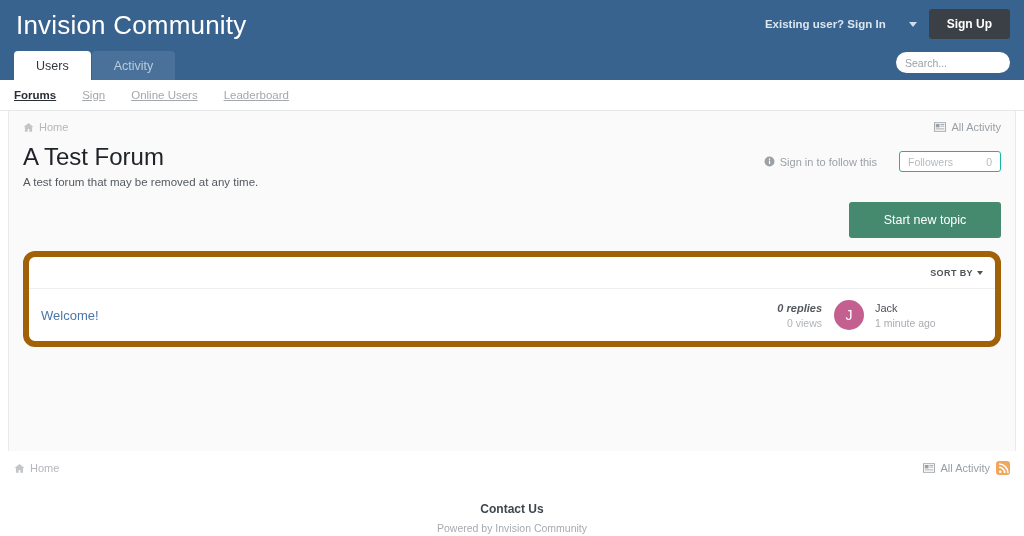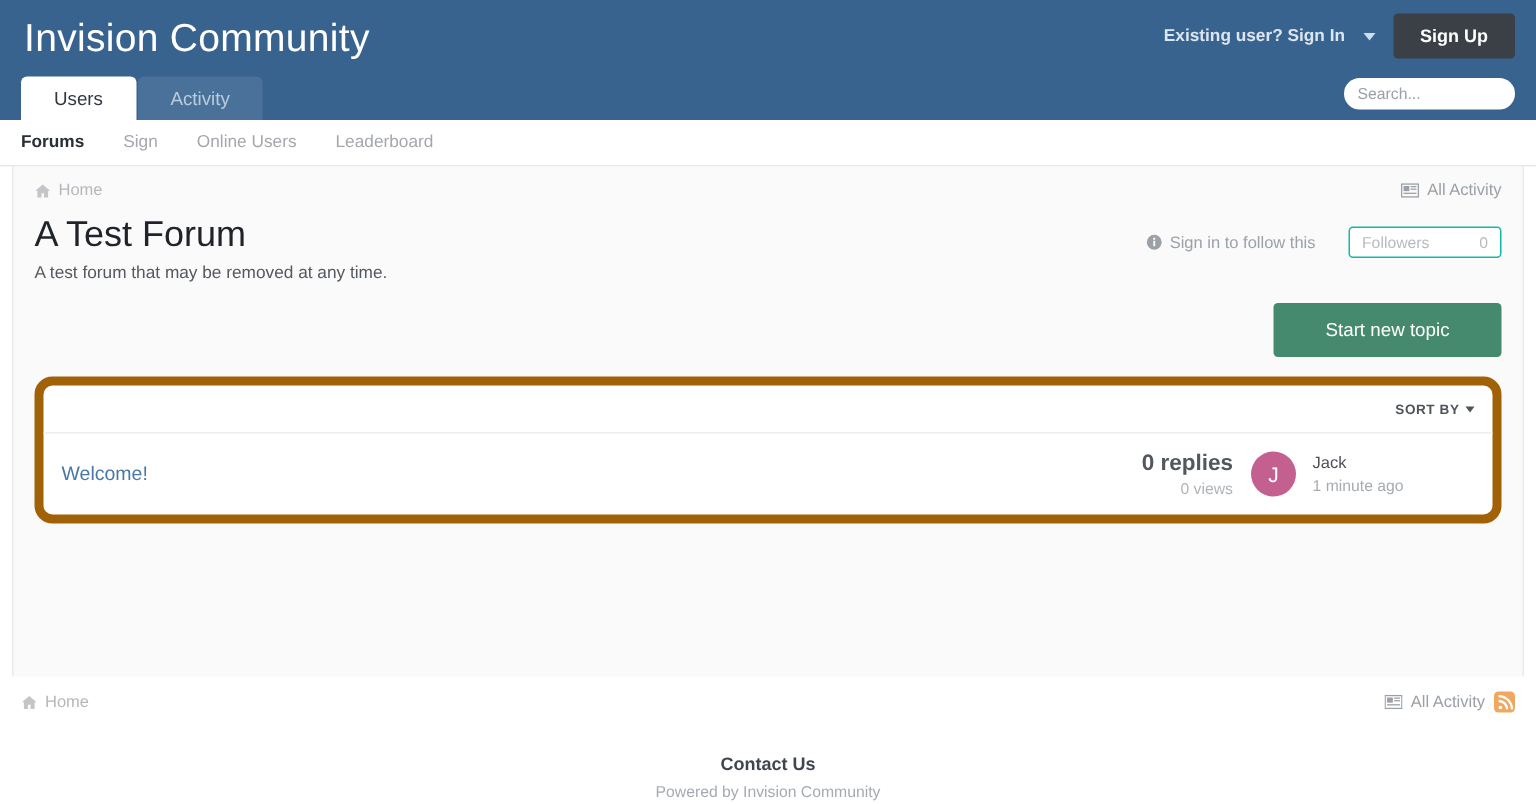--- a/index.html
+++ b/index.html
@@ -28,21 +28,21 @@
     letter-spacing: .2px;
   }
   .user-bar {
     position: absolute;
     right: 14px; top: 9px;
     display: flex; align-items: center; gap: 12px;
   }
   .signin-link {
     color: #dbe6f0;
     font-size: 11.5px;
-    display: flex; align-items: center; gap: 12px;
+    display: flex; align-items: center; gap: 23px;
     cursor: pointer;
     font-weight: 600;
   }
   .caret-down {
     width: 0; height: 0;
     border-left: 4px solid transparent;
     border-right: 4px solid transparent;
     border-top: 5px solid #cfdded;
     display: inline-block;
   }
@@ -95,21 +95,21 @@
 
   
   .subnav {
     height: 31px;
     background: #ffffff;
     border-bottom: 1px solid #e6e8ea;
     display: flex; align-items: center;
     padding-left: 14px;
     gap: 26px;
   }
-  .subnav-item { font-size: 11.5px; color: #a4a8ad; cursor: pointer; }
+  .subnav-item { font-size: 11.5px; color: #a4a8ad; cursor: pointer; text-decoration: underline; }
   .subnav-item.active { color: #2a2f35; font-weight: bold; }
 
   
   .content {
     position: relative;
     background: #fafafa;
     border-left: 1px solid #e9eaec;
     border-right: 1px solid #e9eaec;
     margin: 0 8px;
     min-height: 340px;
@@ -196,21 +196,21 @@
     min-height: 50px;
   }
   .topic-main { flex: 1; }
   .topic-title {
     font-size: 13px; color: #4a77a8; cursor: pointer; display: inline-block;
   }
   .topic-meta { font-size: 10.5px; color: #a8acb1; margin-top: 4px; }
   .topic-stats {
     text-align: right; margin-right: 12px;
   }
-  .stat-replies { font-size: 15px; color: #53585e; font-weight: bold; }
+  .stat-replies { font-size: 11px; color: #53585e; font-weight: bold; font-style: italic; }
   .stat-views { font-size: 10.5px; color: #b0b4b9; margin-top: 3px; }
   .avatar {
     width: 30px; height: 30px; border-radius: 50%;
     background: #c4608f;
     color: #ffffff;
     display: flex; align-items: center; justify-content: center;
     font-size: 14px;
     flex: none;
     cursor: pointer;
   }

